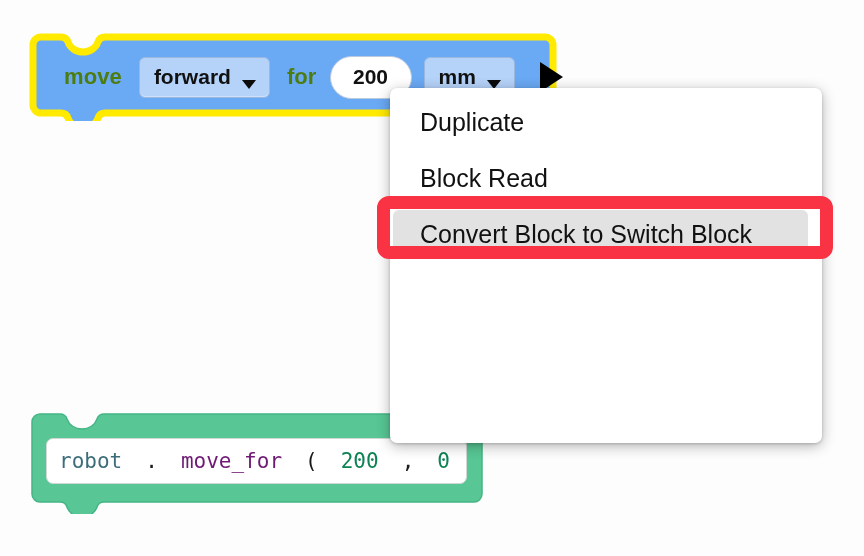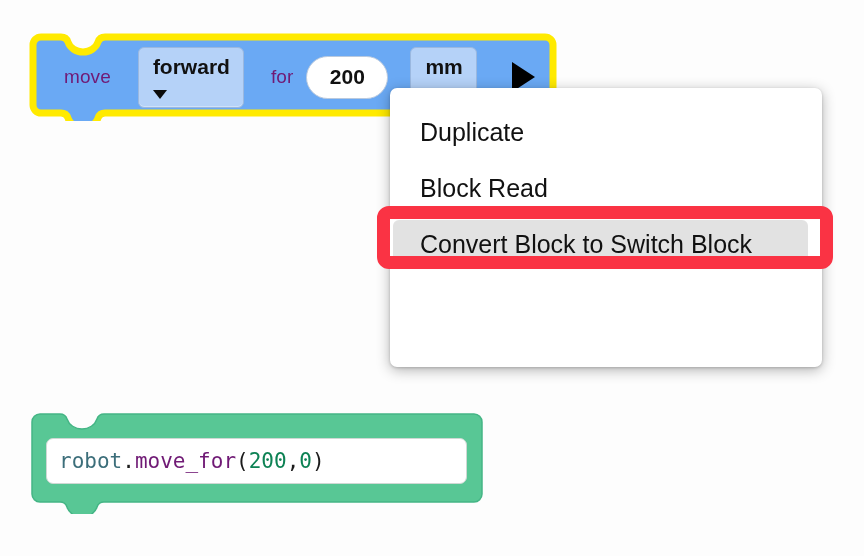--- a/index.html
+++ b/index.html
@@ -19,33 +19,32 @@
   .block-outline svg{display:block;}
 
   .block-content{
     position:absolute;left:0;top:4px;width:536px;height:80px;
     display:flex;align-items:center;
     padding-left:30px;box-sizing:border-box;
     gap:0px;
   }
 
   .blk-label{
-    font-size:19px;font-weight:normal;color:#701a75;letter-spacing:0.1px;
+    font-size:22px;font-weight:bold;color:#4d7c0f;letter-spacing:0.1px;
     padding:0 9px;white-space:nowrap;
   }
 
   .dropdown-field{
-    display:inline-flex;align-items:flex-start;gap:11px;
+    display:inline-flex;align-items:flex-end;gap:11px;
     background:#b5d2f8;
     border:1px solid #9ab8e0;
     border-radius:6px;
     padding:7px 13px 8px 14px;
-    margin:0 18px;
+    margin:0 8px;
     box-shadow:inset 0 -1px 0 rgba(255,255,255,.35);
-    flex-direction:column;
   }
   .dropdown-field .dd-text{
     font-size:21px;font-weight:bold;color:#111;white-space:nowrap;
   }
   .caret{
     width:0;height:0;border-left:7px solid transparent;border-right:7px solid transparent;
     border-top:9px solid #0b0b0b;display:inline-block;
   }
 
   .num-oval{
@@ -69,34 +68,34 @@
 
   
   .green-wrap{position:absolute;left:28px;top:410px;width:458px;height:104px;}
   .green-wrap svg{display:block;}
   .code-field{
     position:absolute;left:18px;top:28px;
     width:421px;height:46px;box-sizing:border-box;
     background:#fff;border:1px solid #cfd8d4;border-radius:7px;
     display:flex;align-items:center;padding-left:12px;
     font-family:"DejaVu Sans Mono","Liberation Mono",monospace;
-    font-size:21px;letter-spacing:0px;white-space:nowrap;overflow:hidden;
+    font-size:21px;letter-spacing:0px;white-space:nowrap;overflow:hidden;gap:23px;
   }
   .tok-obj{color:#3c6e7a;}
   .tok-punc{color:#1b1b1b;}
   .tok-fn{color:#701a75;}
   .tok-num{color:#0d8254;}
 
   
   .ctx-menu{
-    position:absolute;left:390px;top:88px;width:432px;height:279px;
+    position:absolute;left:390px;top:88px;width:432px;height:355px;
     background:#ffffff;border-radius:7px;
     box-shadow:0 3px 14px rgba(0,0,0,.30), 0 1px 3px rgba(0,0,0,.18);
     box-sizing:border-box;
-    padding-top:16px;
+    padding-top:6px;
     z-index:20;
   }
   .menu-item{
     height:56px;display:flex;align-items:center;
     padding-left:30px;box-sizing:border-box;
     font-size:25px;color:#111;white-space:nowrap;
     cursor:default;
   }
   .menu-item.highlighted{
     background:#e2e2e2;

